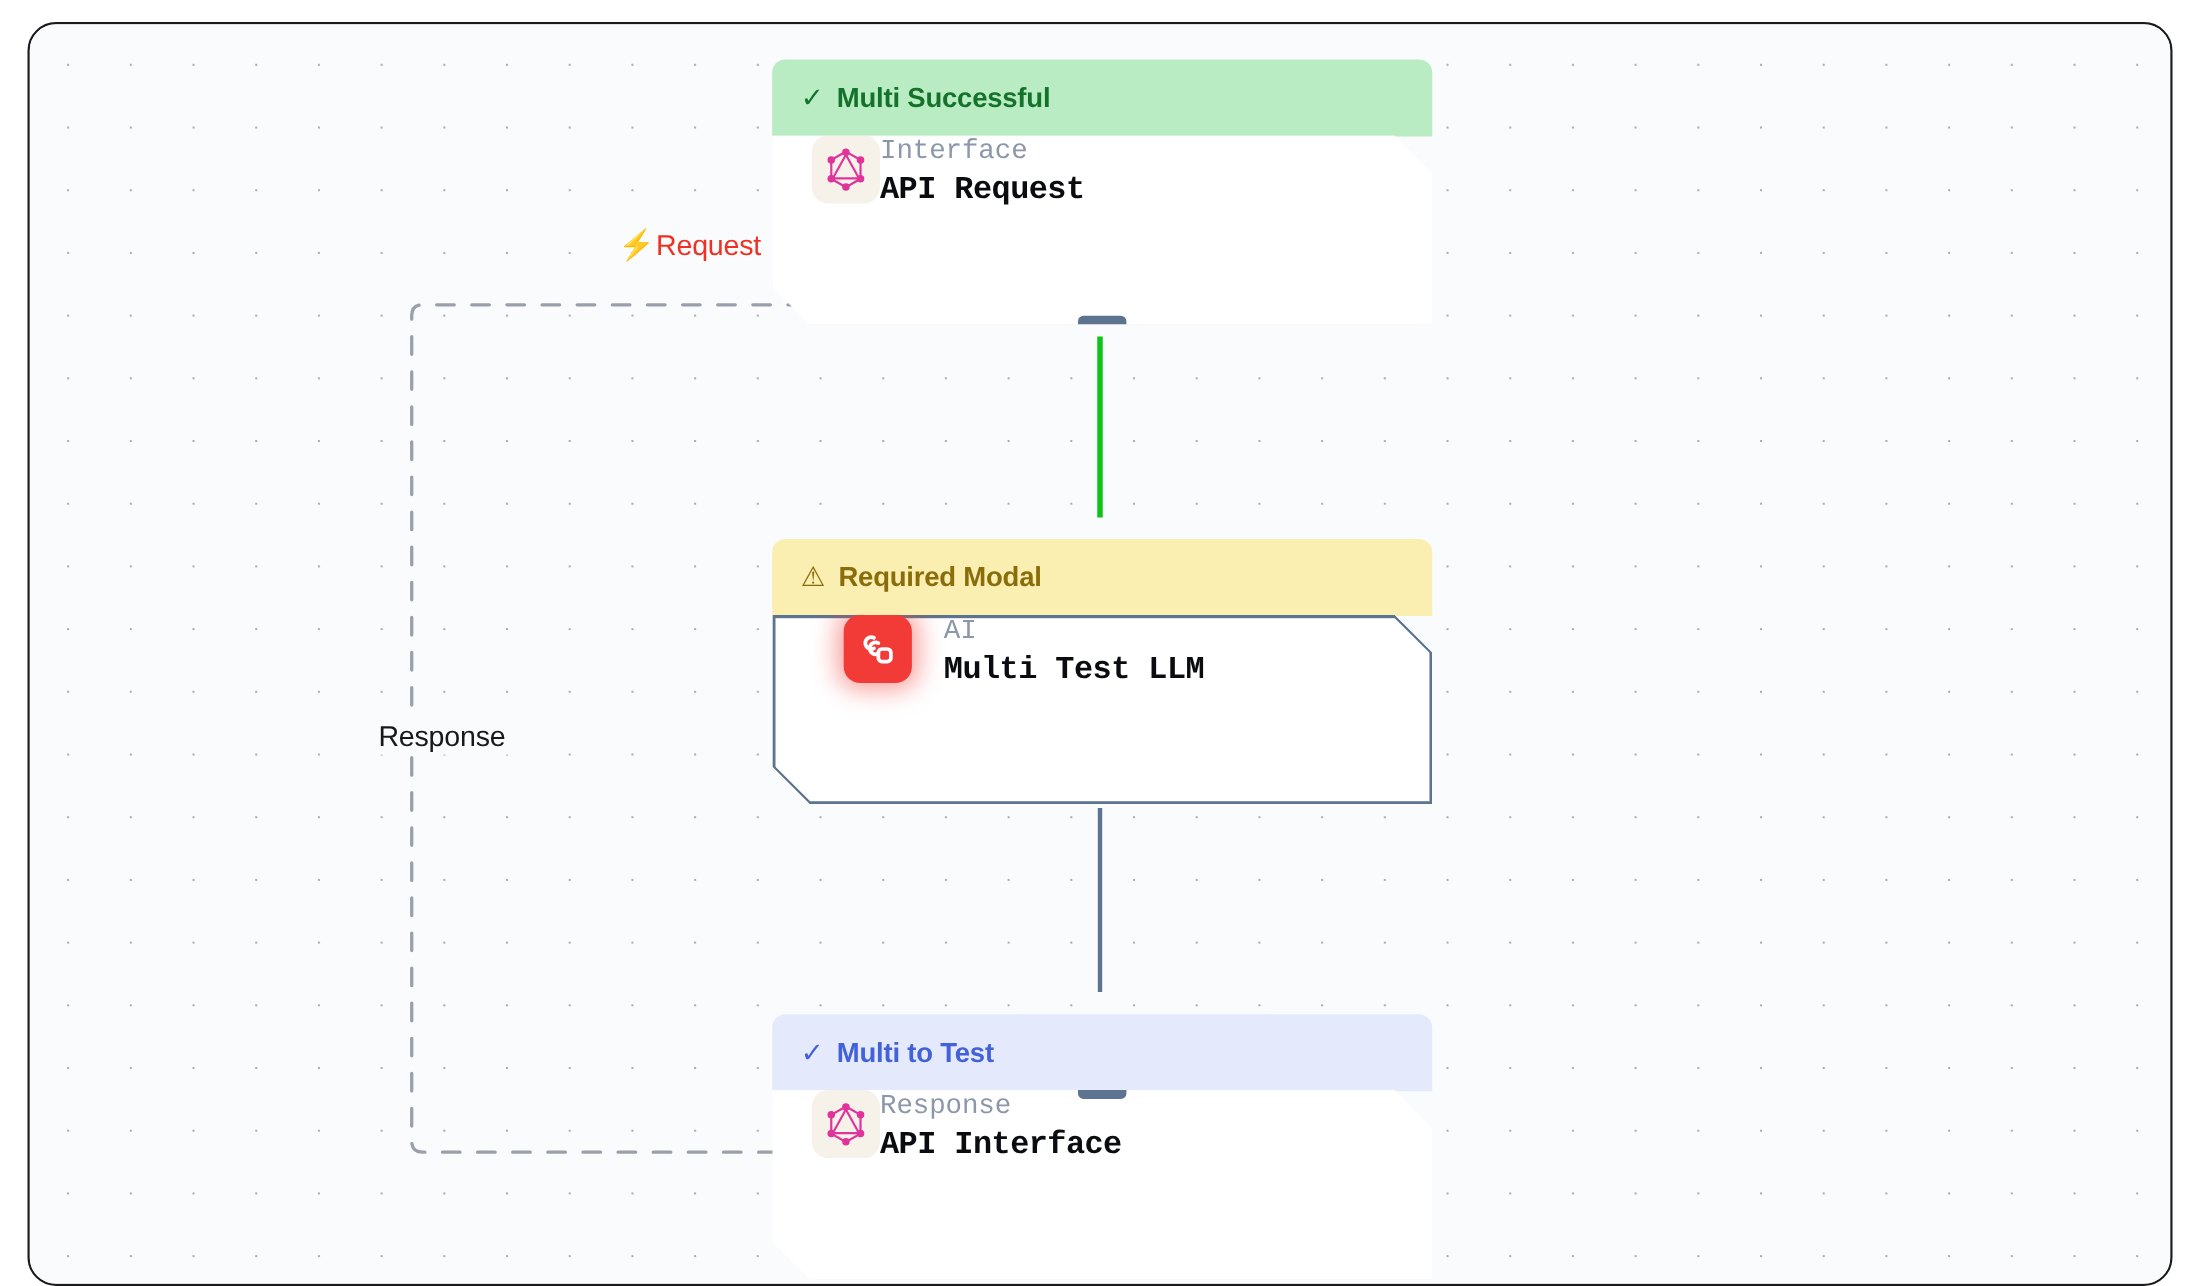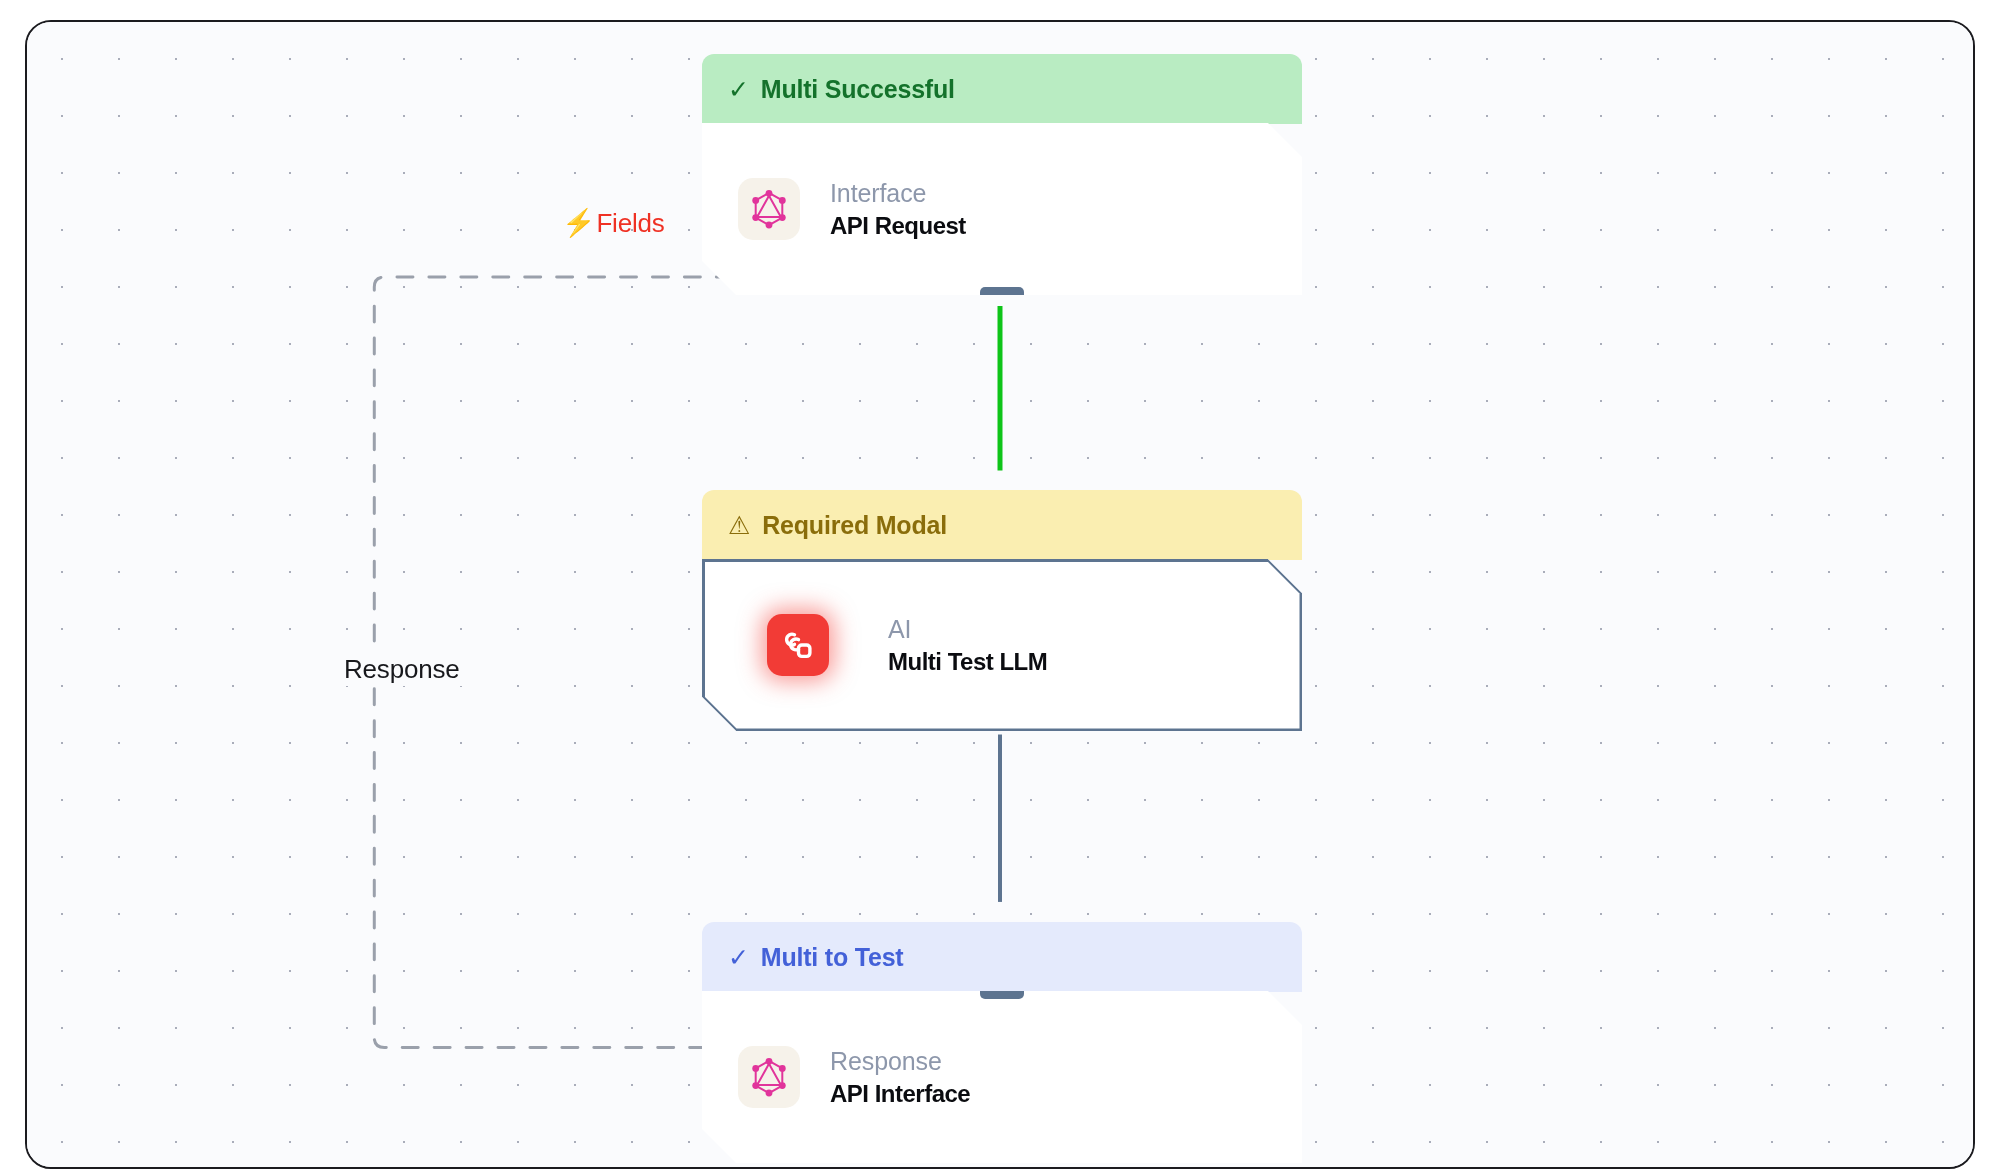--- a/index.html
+++ b/index.html
@@ -100,25 +100,24 @@
     margin-top: -1px;
     clip-path: polygon(
       0 0,
       calc(100% - 34px) 0,
       100% 34px,
       100% 100%,
       34px 100%,
       0 calc(100% - 34px)
     );
     display: flex;
-    align-items: center;
     padding: 0 0 0 36px;
-    gap: 30px;
     filter: drop-shadow(0 2px 4px rgba(30,40,70,0.10))
             drop-shadow(0 6px 14px rgba(30,40,70,0.07));
+    font-family: Liberation Mono, monospace;
   }
   
   .node-card.selected {
     background:
       linear-gradient(#ffffff, #ffffff) padding-box;
     filter: none;
   }
   .node-card.selected::before {
     content: "";
     position: absolute;
@@ -168,21 +167,21 @@
 
   
   .node-text { display: flex; flex-direction: column; gap: 4px; }
   .node-kind {
     font-size: 25px;
     color: #8d97ab;
     font-weight: 400;
     letter-spacing: -0.1px;
   }
   .node-title {
-    font-size: 24px;
+    font-size: 29px;
     color: #0b0c10;
     font-weight: 700;
     letter-spacing: -0.5px;
   }
 
   
   .handle {
     position: absolute;
     width: 44px; height: 15px;
     background: #5d7490;
@@ -205,21 +204,21 @@
 
     <path d="M 712,1029 L 358,1029 Q 348,1029 348,1019 L 348,266 Q 348,256 358,256 L 712,256" fill="none" stroke="#9aa0ab" stroke-width="3" stroke-dasharray="16 16" stroke-linecap="round"></path>
 
     <line x1="975" y1="285" x2="975" y2="450" stroke="#0ec419" stroke-width="5"></line>
 
     <line x1="975" y1="715" x2="975" y2="883" stroke="#5d7490" stroke-width="4"></line>
   </svg>
 
   <div id="trigger-label" class="edge-label">
     <span class="bolt">⚡</span>
-    <span>Fields</span>
+    <span>Request</span>
   </div>
   <div id="response-label" class="edge-label">
     <span>Response</span>
   </div>
 
   <div class="node" style="left:675px; top:32px;">
     <div class="node-banner banner-success">
       <span class="banner-icon">✓</span>
       <span>Multi Successful</span>
     </div>

